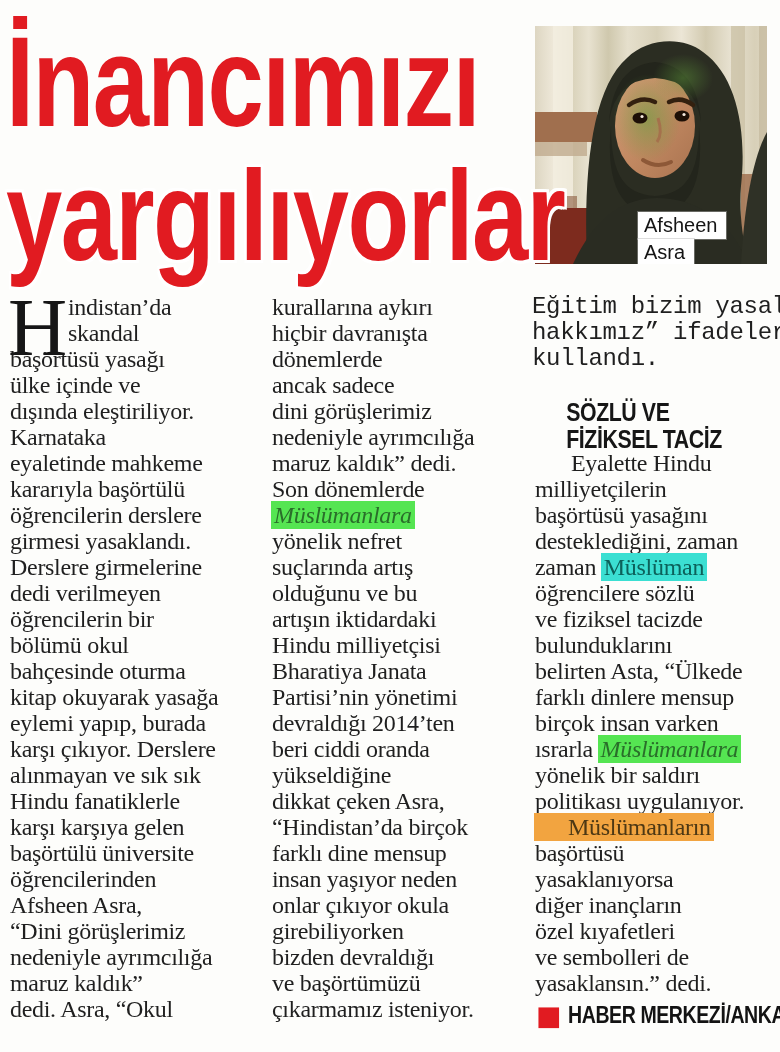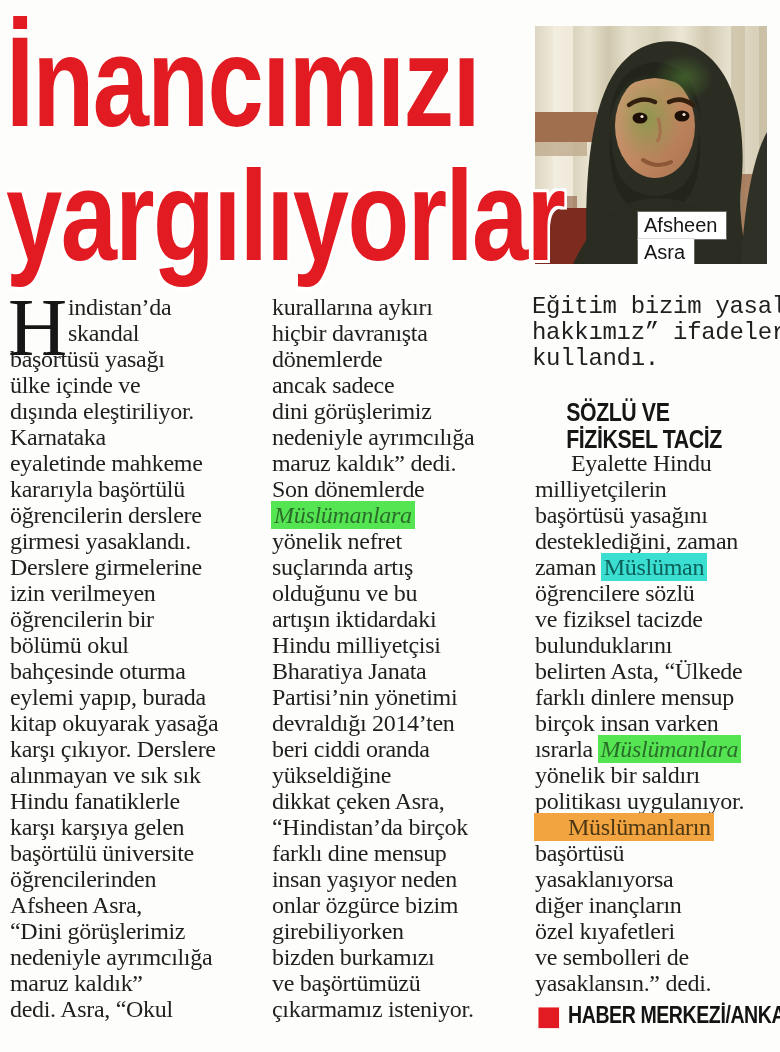--- a/index.html
+++ b/index.html
@@ -165,26 +165,26 @@
       <div class="tl"><span>skandal</span></div>
       <div class="tl"><span>başörtüsü yasağı</span></div>
       <div class="tl"><span>ülke içinde ve</span></div>
       <div class="tl"><span>dışında eleştiriliyor.</span></div>
       <div class="tl"><span>Karnataka</span></div>
       <div class="tl"><span>eyaletinde mahkeme</span></div>
       <div class="tl"><span>kararıyla başörtülü</span></div>
       <div class="tl"><span>öğrencilerin derslere</span></div>
       <div class="tl"><span>girmesi yasaklandı.</span></div>
       <div class="tl"><span>Derslere girmelerine</span></div>
-      <div class="tl"><span>izin verilmeyen</span></div>
+      <div class="tl"><span>dedi verilmeyen</span></div>
       <div class="tl"><span>öğrencilerin bir</span></div>
       <div class="tl"><span>bölümü okul</span></div>
       <div class="tl"><span>bahçesinde oturma</span></div>
+      <div class="tl"><span>kitap okuyarak yasağa</span></div>
       <div class="tl"><span>eylemi yapıp, burada</span></div>
-      <div class="tl"><span>kitap okuyarak yasağa</span></div>
       <div class="tl"><span>karşı çıkıyor. Derslere</span></div>
       <div class="tl"><span>alınmayan ve sık sık</span></div>
       <div class="tl"><span>Hindu fanatiklerle</span></div>
       <div class="tl"><span>karşı karşıya gelen</span></div>
       <div class="tl"><span>başörtülü üniversite</span></div>
       <div class="tl"><span>öğrencilerinden</span></div>
       <div class="tl"><span>Afsheen Asra,</span></div>
       <div class="tl"><span>“Dini görüşlerimiz</span></div>
       <div class="tl"><span>nedeniyle ayrımcılığa</span></div>
       <div class="tl"><span>maruz kaldık”</span></div>
@@ -210,23 +210,23 @@
       <div class="tl"><span>Hindu milliyetçisi</span></div>
       <div class="tl"><span>Bharatiya Janata</span></div>
       <div class="tl"><span>Partisi’nin yönetimi</span></div>
       <div class="tl"><span>devraldığı 2014’ten</span></div>
       <div class="tl"><span>beri ciddi oranda</span></div>
       <div class="tl"><span>yükseldiğine</span></div>
       <div class="tl"><span>dikkat çeken Asra,</span></div>
       <div class="tl"><span>“Hindistan’da birçok</span></div>
       <div class="tl"><span>farklı dine mensup</span></div>
       <div class="tl"><span>insan yaşıyor neden</span></div>
-      <div class="tl"><span>onlar özgürce bizim</span></div>
+      <div class="tl"><span>onlar çıkıyor okula</span></div>
       <div class="tl"><span>girebiliyorken</span></div>
-      <div class="tl"><span>bizden burkamızı</span></div>
+      <div class="tl"><span>bizden devraldığı</span></div>
       <div class="tl"><span>ve başörtümüzü</span></div>
       <div class="tl"><span>çıkarmamız isteniyor.</span></div>
     </div>
 </div>
 
 <div class="col" id="col3a">
   <div class="lines">
       <div class="tl"><span>Eğitim bizim yasal</span></div>
       <div class="tl"><span>hakkımız” ifadelerini</span></div>
       <div class="tl"><span>kullandı.</span></div>

